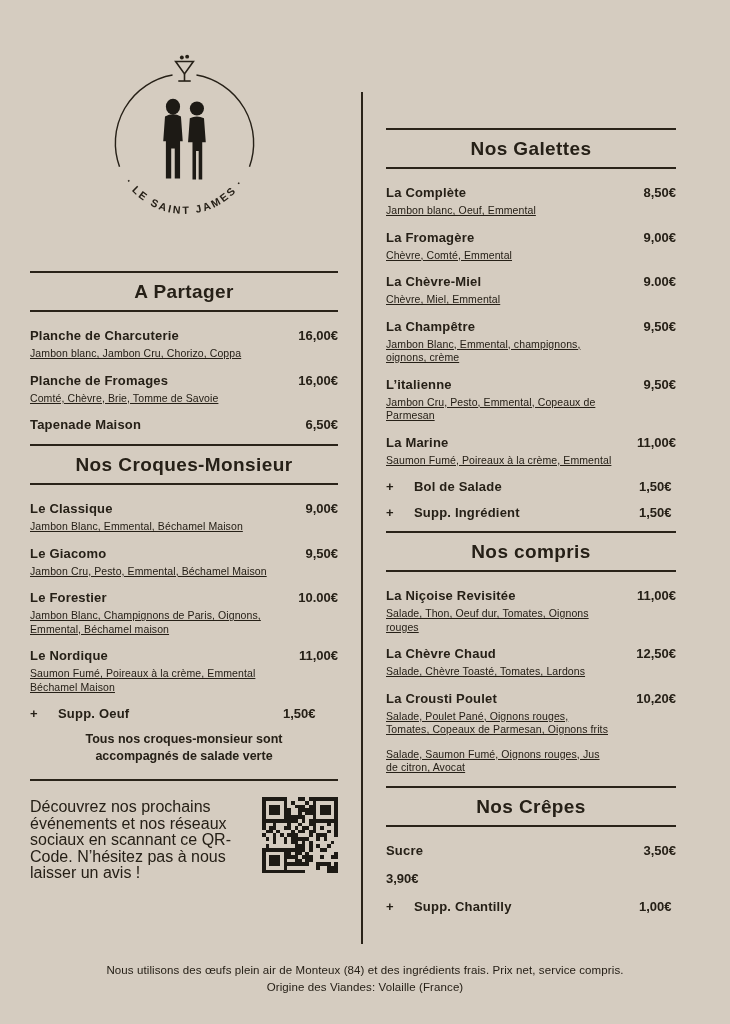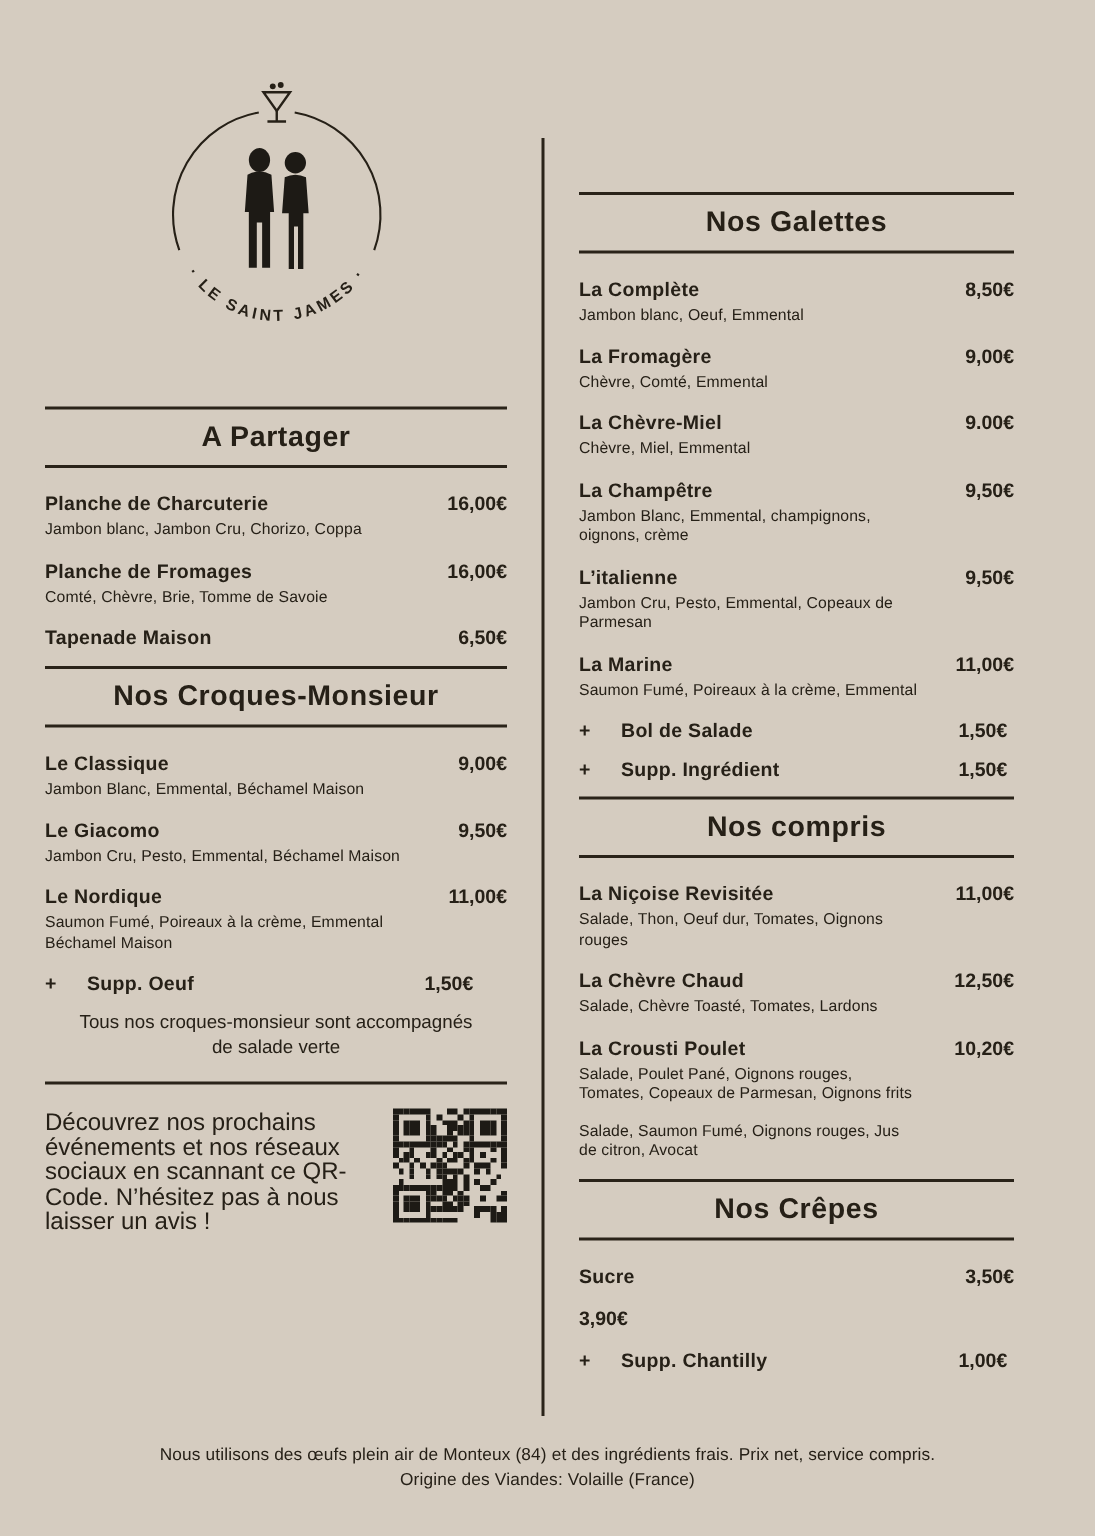--- a/index.html
+++ b/index.html
@@ -18,28 +18,28 @@
   .sec-head { border-top:2px solid #2a2319; border-bottom:2px solid #2a2319;
               text-align:center; padding:8px 0 7px 0; margin-bottom:15px;margin-top:44px; }
   .sec-head + .items { }
   .sec-title { font-size:19px; font-weight:700; letter-spacing:0.4px; }
   .mt { margin-top:10px; }
 
   .item { margin-bottom:11px; }
   .row  { display:flex; justify-content:space-between; align-items:flex-start; gap:10px; }
   .nm   { font-size:13px; font-weight:700; letter-spacing:0.2px; line-height:17px; max-width:225px; }
   .pr   { font-size:13px; font-weight:700; white-space:nowrap; line-height:17px; }
-  .ds   { font-size:10.5px; line-height:13.5px; margin-top:3px; max-width:238px; letter-spacing:0.1px; }
+  .ds   { font-size:10.5px; line-height:13.5px; margin-top:3px; max-width:238px; letter-spacing:0.1px;text-decoration:underline; }
   .col-right .ds { max-width:228px; }
 
   .supp { display:flex; align-items:flex-start; margin:5px 0 9px 0; }
   .supp .plus { width:28px; font-size:13px; font-weight:700; line-height:17px; }
   .supp .nm   { flex:1; }
 
-  .note { text-align:center; font-size:12.5px; line-height:17px; margin:8px auto 14px auto; max-width:270px; }
+  .note { text-align:center; font-size:12.5px; line-height:17px; margin:8px auto 14px auto; max-width:270px;font-weight:bold; }
   .thin-rule { height:2px; background:#2a2319; margin-bottom:16px; }
 
   .qr-block { display:flex; gap:14px; align-items:flex-start; }
   .qr-text  { flex:1; font-size:16px; line-height:16.5px; padding-top:2px; }
   .qr-code  { width:76px; height:76px; display:grid;
               grid-template-rows:repeat(21,1fr); grid-template-columns:repeat(21,1fr); }
   .qr-code i { background:#1d1a15; display:block; }
 
   .footer { position:absolute; left:0; right:0; bottom:28px; text-align:center; }
   .footer div { font-size:11.5px; line-height:17px; letter-spacing:0.1px; }
@@ -117,20 +117,27 @@
           <span class="pr">9,00€</span>
         </div>
         <div class="ds">Jambon Blanc, Emmental, Béchamel Maison</div>
       </div>
       <div class="item">
         <div class="row">
           <span class="nm">Le Giacomo</span>
           <span class="pr">9,50€</span>
         </div>
         <div class="ds">Jambon Cru, Pesto, Emmental, Béchamel Maison</div>
+      </div>
+      <div class="item">
+        <div class="row">
+          <span class="nm">Le Forestier</span>
+          <span class="pr">10.00€</span>
+        </div>
+        <div class="ds">Jambon Blanc, Champignons de Paris, Oignons, Emmental, Béchamel maison</div>
       </div>
       <div class="item">
         <div class="row">
           <span class="nm">Le Nordique</span>
           <span class="pr">11,00€</span>
         </div>
         <div class="ds">Saumon Fumé, Poireaux à la crème, Emmental Béchamel Maison</div>
       </div>
       <div class="supp">
         <span class="plus">+</span>

